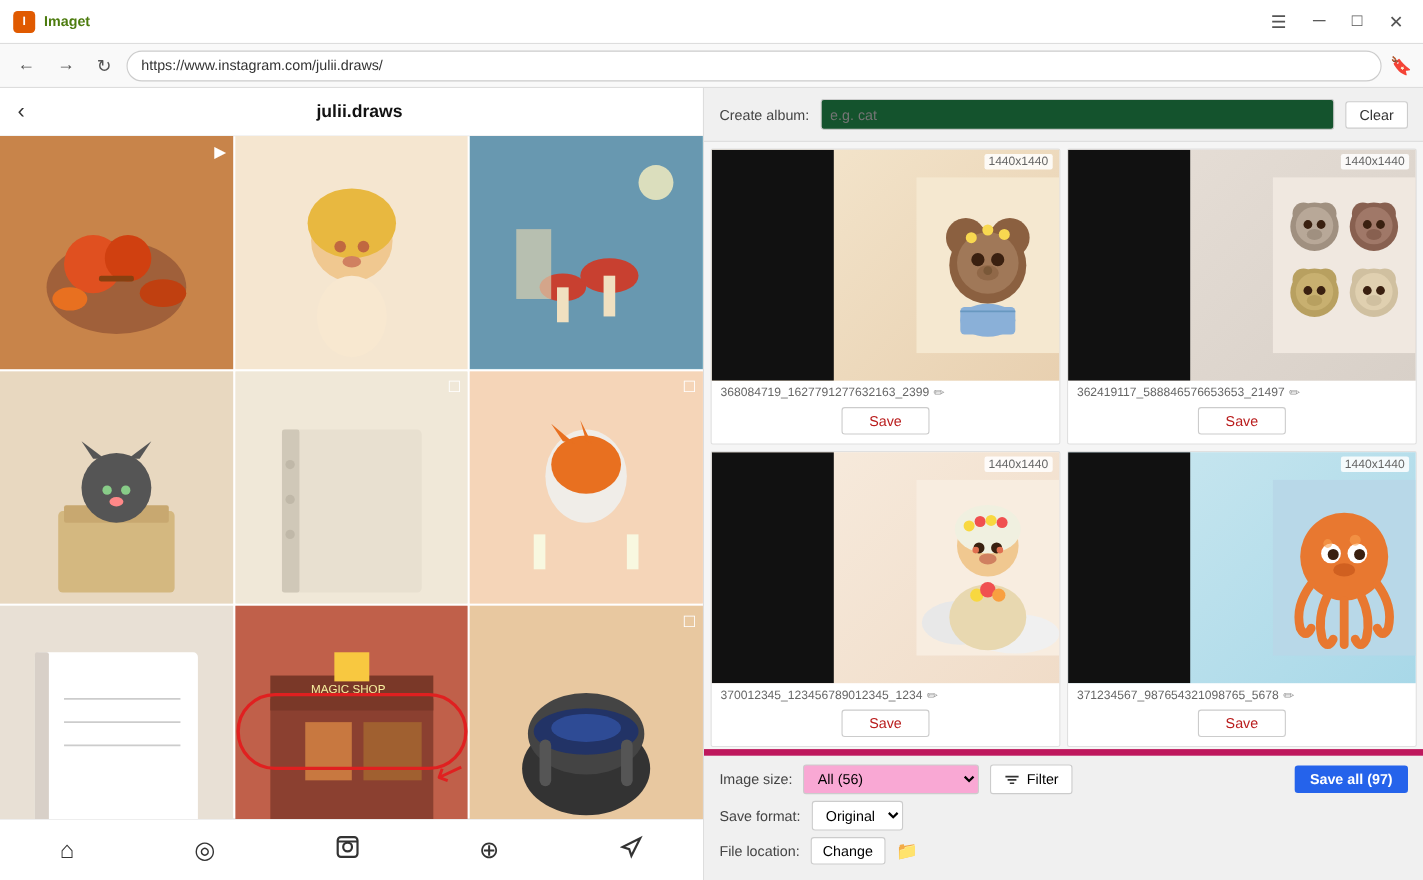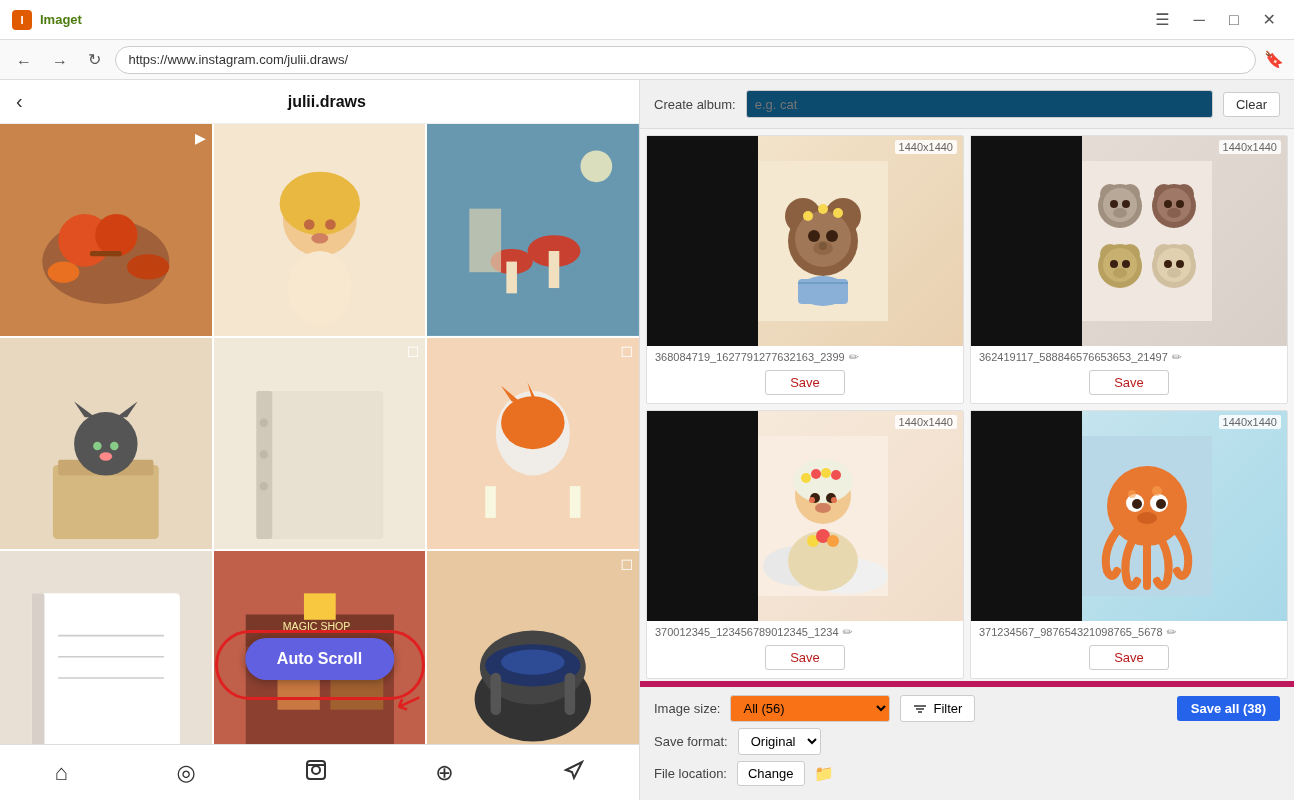--- a/index.html
+++ b/index.html
@@ -166,21 +166,21 @@
     }
     .create-album-label { font-size: 13px; color: #444; white-space: nowrap; }
     .create-album-input {
       flex: 1;
       height: 28px;
       border: 1px solid #ccc;
       border-radius: 3px;
       padding: 0 8px;
       font-size: 13px;
       color: #999;
-      background: #0c4a6e;
+      background: #14532d;
     }
     .clear-btn {
       background: #fff;
       border: 1px solid #ccc;
       border-radius: 3px;
       padding: 4px 12px;
       font-size: 13px;
       cursor: pointer;
       color: #333;
     }
@@ -210,21 +210,21 @@
     }
     .gallery-img-black {
       width: 35%;
       background: #111;
       flex-shrink: 0;
     }
     .gallery-img-main {
       flex: 1;
       display: flex;
       align-items: center;
-      justify-content: flex-start;
+      justify-content: flex-end;
       position: relative;
     }
     .gallery-size-badge {
       position: absolute;
       top: 4px;
       right: 6px;
       font-size: 11px;
       color: #666;
       background: rgba(255,255,255,0.85);
       padding: 1px 4px;
@@ -275,21 +275,21 @@
       align-items: center;
       gap: 10px;
       margin-bottom: 6px;
     }
     .control-label { font-size: 13px; color: #444; white-space: nowrap; }
     .size-select {
       border: 1px solid #ccc;
       border-radius: 3px;
       padding: 4px 8px;
       font-size: 13px;
-      background: #f97316;
+      background: #f9a8d4;
       flex: 1;
       max-width: 160px;
       cursor: pointer;
     }
     .filter-btn {
       background: #fff;
       border: 1px solid #ccc;
       border-radius: 3px;
       padding: 5px 12px;
       font-size: 13px;
@@ -513,21 +513,20 @@
               <rect x="60" y="115" width="10" height="40" fill="#555" rx="5"></rect>
               <rect x="130" y="115" width="10" height="40" fill="#555" rx="5"></rect>
             </svg>
           </div>
           <span class="cell-icon">☐</span>
         </div>
       </div>
     </div>
 
     <div class="auto-scroll-circle"></div>
-    <button class="auto-scroll-btn">Auto Scroll</button>
     <div class="auto-scroll-arrow">↙</div>
 
     <div class="bottom-nav">
       <button class="bottom-nav-btn">⌂</button>
       <button class="bottom-nav-btn">◎</button>
       <button class="bottom-nav-btn">
         <svg width="22" height="22" viewBox="0 0 22 22" fill="none" stroke="#333" stroke-width="2">
           <rect x="2" y="2" width="18" height="18" rx="3"></rect>
           <circle cx="11" cy="11" r="4"></circle>
           <line x1="2" y1="6" x2="20" y2="6"></line>
@@ -727,21 +726,21 @@
           <option>All (56)</option>
         </select>
         <button class="filter-btn">
           <svg width="14" height="14" viewBox="0 0 14 14" fill="none" stroke="#333" stroke-width="1.5">
             <line x1="1" y1="4" x2="13" y2="4"></line>
             <line x1="3" y1="7" x2="11" y2="7"></line>
             <line x1="5" y1="10" x2="9" y2="10"></line>
           </svg>
           <span>Filter</span>
         </button>
-        <button class="save-all-btn">Save all (38)</button>
+        <button class="save-all-btn">Save all (97)</button>
       </div>
       <div class="control-row">
         <span class="control-label">Save format:</span>
         <select class="format-select">
           <option>Original</option>
         </select>
       </div>
       <div class="control-row">
         <span class="control-label">File location:</span>
         <button class="change-btn">Change</button>

